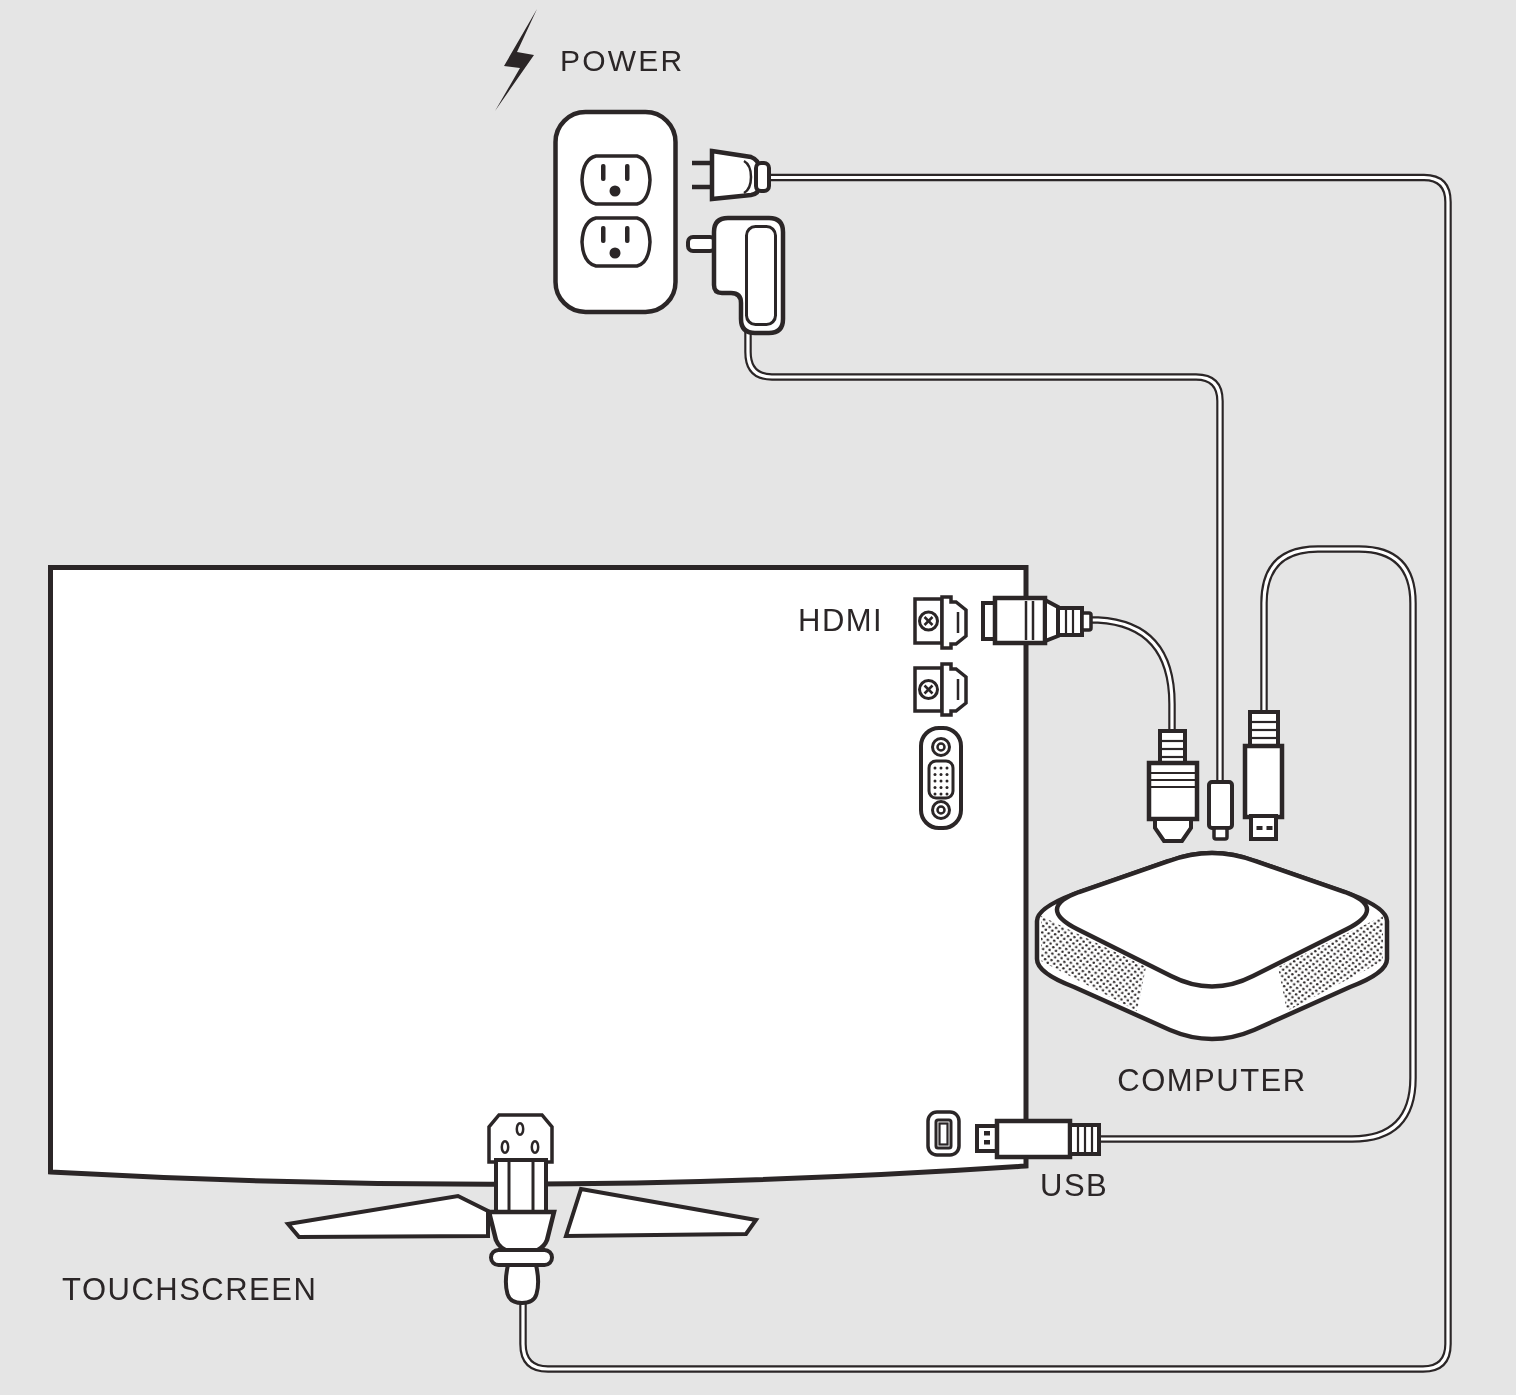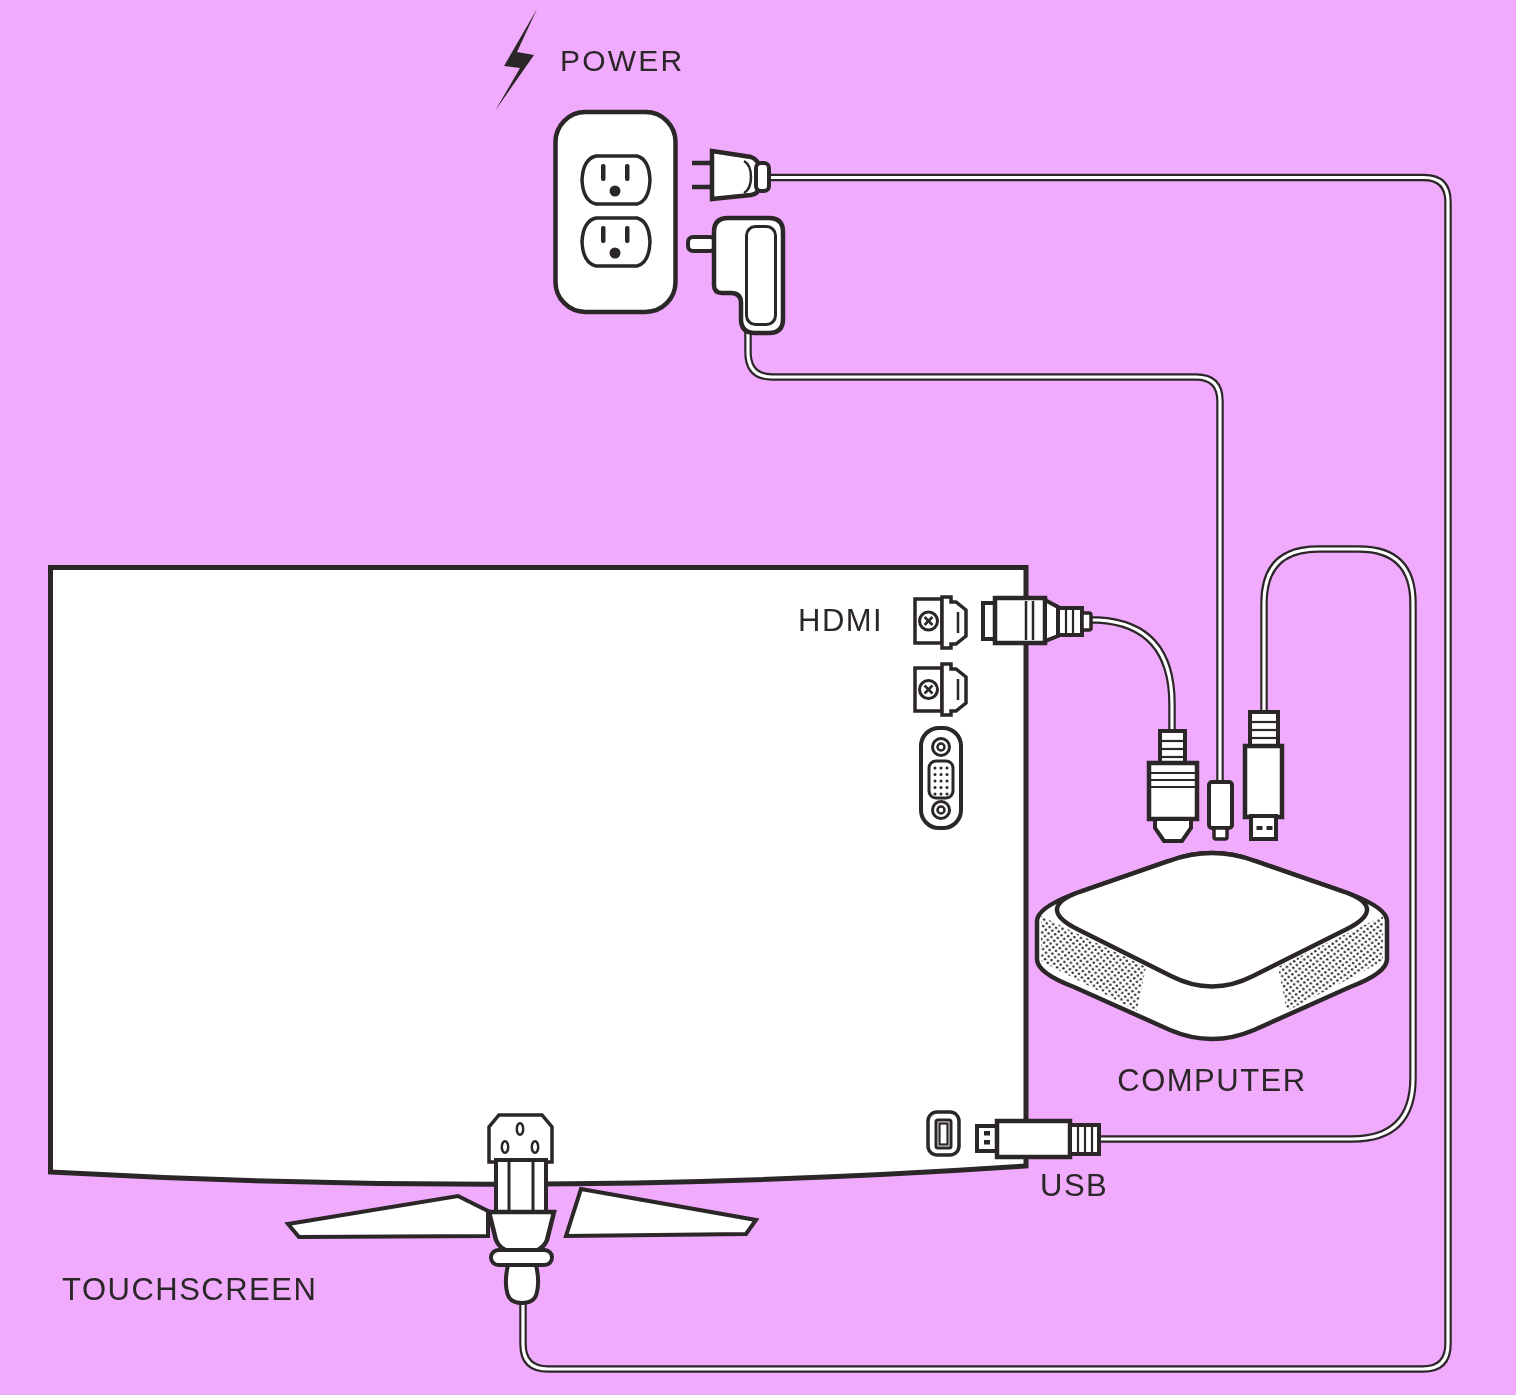--- a/index.html
+++ b/index.html
@@ -1,16 +1,16 @@
 <!DOCTYPE html>
 <html><head>
 <meta charset="utf-8">
 <style>
   html,body{margin:0;padding:0;background:#ffffff;}
-  .stage{position:relative;width:1516px;height:1395px;background:#f0abfc;overflow:hidden;
+  .stage{position:relative;width:1516px;height:1395px;background:#e5e5e5;overflow:hidden;
          font-family:"Liberation Sans", sans-serif;}
   svg{display:block}
   .ln{stroke:#2B2627;fill:#fff;}
   .ln45{stroke:#2B2627;stroke-width:4.5;fill:#fff;}
   .ln4{stroke:#2B2627;stroke-width:4;fill:#fff;}
   .ln35{stroke:#2B2627;stroke-width:3.5;fill:#fff;}
   .ln3{stroke:#2B2627;stroke-width:3;fill:#fff;}
   .ln25{stroke:#2B2627;stroke-width:2.5;fill:none;}
   .ln22{stroke:#2B2627;stroke-width:2.2;fill:none;}
   .cable-out{stroke:#2B2627;stroke-width:7.5;fill:none;stroke-linecap:round;}

